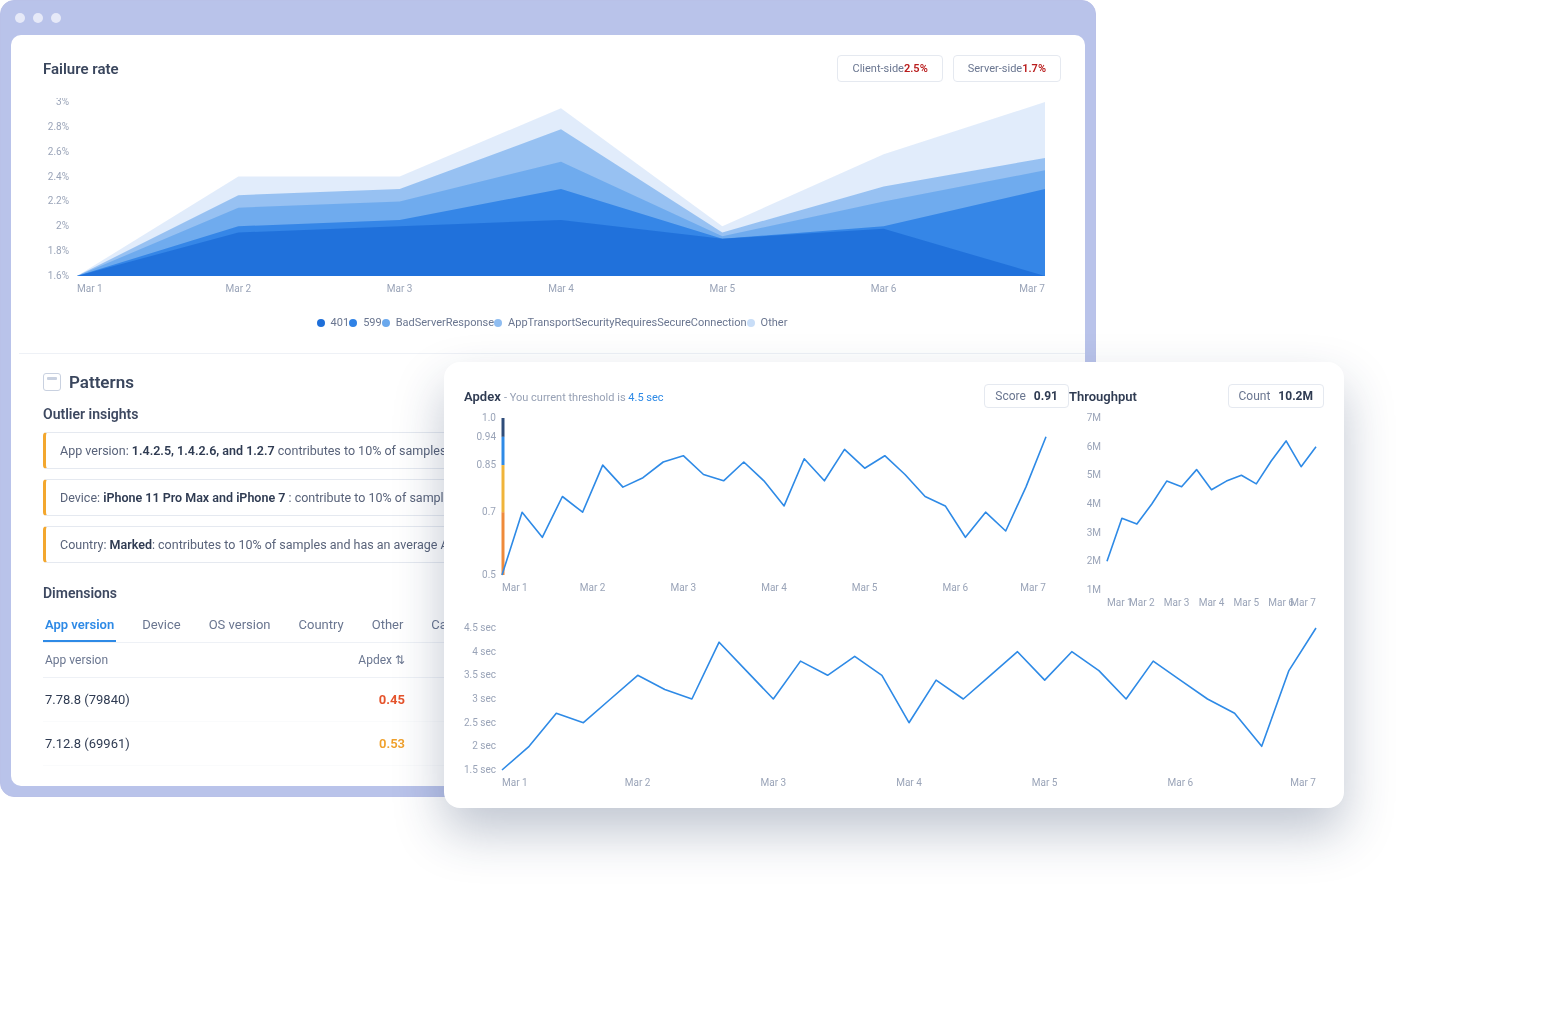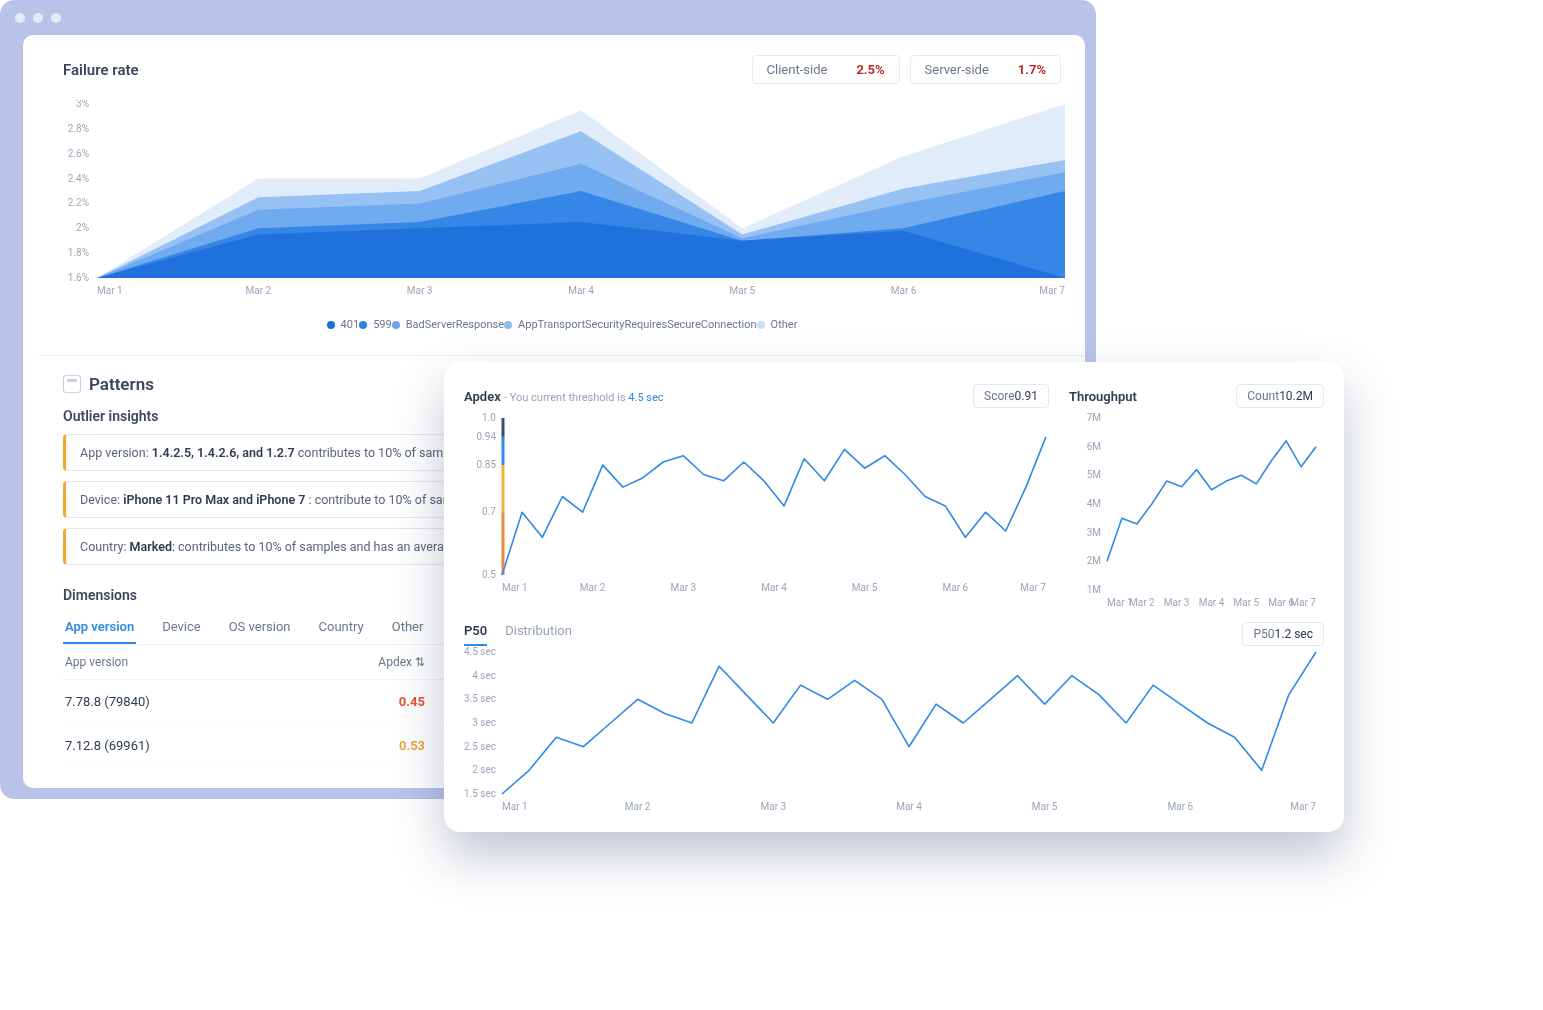--- a/index.html
+++ b/index.html
@@ -25,35 +25,35 @@
   }
   .win-back .titlebar {
     height: 34px;
     display:flex; align-items:center;
     padding-left: 14px;
     gap: 8px;
   }
   .titlebar .dot { width:10px; height:10px; border-radius:50%; background:#e6e9f8; }
   .win-back .content {
     background:#fff;
-    margin: 0 10px 10px 22px;
+    margin: 0 10px 10px 10px;
     border-radius:10px;
-    padding: 20px 0 20px 16px;
+    padding: 20px 0 20px 8px;
   }
 
   .failure-header {
     display:flex; justify-content: space-between; align-items:center;
     padding: 0 24px 10px 24px;
   }
   .failure-title { font-size:15px; font-weight:600; color:#3a465d; }
   .pill {
-    display:inline-flex; align-items:flex-end; gap:29px;
+    display:inline-flex; align-items:flex-end; gap:0;
     border:1px solid #e5e9f0; border-radius:4px;
     padding: 6px 14px;
-    font-size:13px; color:#6a7690;
+    font-size:11px; color:#6a7690;
   }
   .pill .val { color:#b91c1c; font-weight:600; }
 
   .chart-area-wrap { padding: 6px 18px 10px 18px; font-size:11px; color:#97a1b5; }
   svg.area-chart { display:block; }
 
   .legend-row { display:flex; justify-content:center; font-size:11px; color:#6a7690; padding:8px 0 16px 0;}
   .legend-row .swatch { width:8px;height:8px;border-radius:50%;display:inline-block;margin-right:6px;vertical-align:middle; }
 
   .divider { height:1px; background:#eef1f6; margin: 8px 0 18px 0; }
@@ -89,31 +89,31 @@
     width: 900px;
     background:#fff;
     border-radius:16px;
     box-shadow: 0 24px 50px rgba(30,50,90,.28);
     padding: 22px 20px 16px 20px;
   }
   .trends-header { display:flex; justify-content:space-between; align-items:center; margin-bottom:10px;}
   .trends-title { font-size:17px; font-weight:600; color:#3a465d; display:flex; align-items:center; gap:8px;}
   .key-metric { color:#2e8ae6; font-size:12px; display:flex; align-items:center; gap:6px; }
 
-  .trends-row1 { display:flex; gap:20px; }
+  .trends-row1 { display:flex; }
   .apdex-panel { flex: 1 1 0; min-width:0; }
   .tput-panel { flex: 0 0 255px; }
 
   .panel-head { display:flex; justify-content:space-between; align-items:center; margin-bottom:4px;}
   .panel-head .lt { font-size:13px; color:#2f3b52; font-weight:600;}
   .panel-head .lt .sub { font-weight:400; color:#97a1b5; font-size:11px; }
   .panel-head .lt .sub .blue{color:#2e8ae6;}
   .panel-head .rt { display:flex; gap:8px; align-items:center;}
   .chip { border:1px solid #e5e9f0; border-radius:4px; padding:4px 10px; font-size:12px; color:#6a7690;}
-  .chip .val { color:#2f3b52; font-weight:400; margin-left:0;}
+  .chip .val { color:#2f3b52; font-weight:700; margin-left:8px;}
 
   svg.line-chart { display:block; }
   .mini-legend { display:flex; justify-content:center; gap:16px; font-size:10.5px; color:#6a7690; padding:6px 0 2px 0;}
   .mini-legend .swatch{width:7px;height:7px;border-radius:50%;display:inline-block;margin-right:5px;vertical-align:middle;}
 
   .p50-row { margin-top:10px; }
   .p50-tabs { display:flex; gap:18px; font-size:13px; }
   .p50-tabs .t{ padding-bottom:6px; color:#97a1b5; cursor:pointer;}
   .p50-tabs .t.active{ color:#2f3b52; border-bottom:2px solid #2e8ae6; font-weight:600;}
 
@@ -283,29 +283,20 @@
           <text x="142.5" y="194" text-anchor="middle" fill="#9aa4b8" font-size="10">Mar 4</text>
           <text x="177.33333333333331" y="194" text-anchor="middle" fill="#9aa4b8" font-size="10">Mar 5</text>
           <text x="212.16666666666669" y="194" text-anchor="middle" fill="#9aa4b8" font-size="10">Mar 6</text>
           <text x="247" y="194" text-anchor="end" fill="#9aa4b8" font-size="10">Mar 7</text>
           <path d="M38.0 149.3 L52.9 106.3 L67.9 112.1 L82.8 92.0 L97.7 69.1 L112.6 74.8 L127.6 57.6 L142.5 77.7 L157.4 69.1 L172.4 63.3 L187.3 71.9 L202.2 49.0 L217.1 28.9 L232.1 54.7 L247.0 34.7 " fill="none" stroke="#2e8ae6" stroke-width="1.6" stroke-linejoin="round"></path>
         </svg>
     </div>
   </div>
 
   <div class="p50-row">
-    <div style="display:flex;justify-content:space-between;align-items:center;">
-      <div class="p50-tabs" id="p50-tabs">
-          <span class="t active">P50</span>
-          <span class="t">Distribution</span>
-        </div>
-      <div class="chip">
-        <span>P50</span><span class="val">1.2 sec</span>
-      </div>
-    </div>
     <svg class="line-chart" id="p50-svg" width="860" height="170">
         <text x="32" y="9" text-anchor="end" fill="#9aa4b8" font-size="10">4.5 sec</text>
         <text x="32" y="32.666666666666664" text-anchor="end" fill="#9aa4b8" font-size="10">4 sec</text>
         <text x="32" y="56.33333333333333" text-anchor="end" fill="#9aa4b8" font-size="10">3.5 sec</text>
         <text x="32" y="80" text-anchor="end" fill="#9aa4b8" font-size="10">3 sec</text>
         <text x="32" y="103.66666666666666" text-anchor="end" fill="#9aa4b8" font-size="10">2.5 sec</text>
         <text x="32" y="127.33333333333334" text-anchor="end" fill="#9aa4b8" font-size="10">2 sec</text>
         <text x="32" y="151" text-anchor="end" fill="#9aa4b8" font-size="10">1.5 sec</text>
         <text x="38" y="164" text-anchor="start" fill="#9aa4b8" font-size="10">Mar 1</text>
         <text x="173.66666666666666" y="164" text-anchor="middle" fill="#9aa4b8" font-size="10">Mar 2</text>

